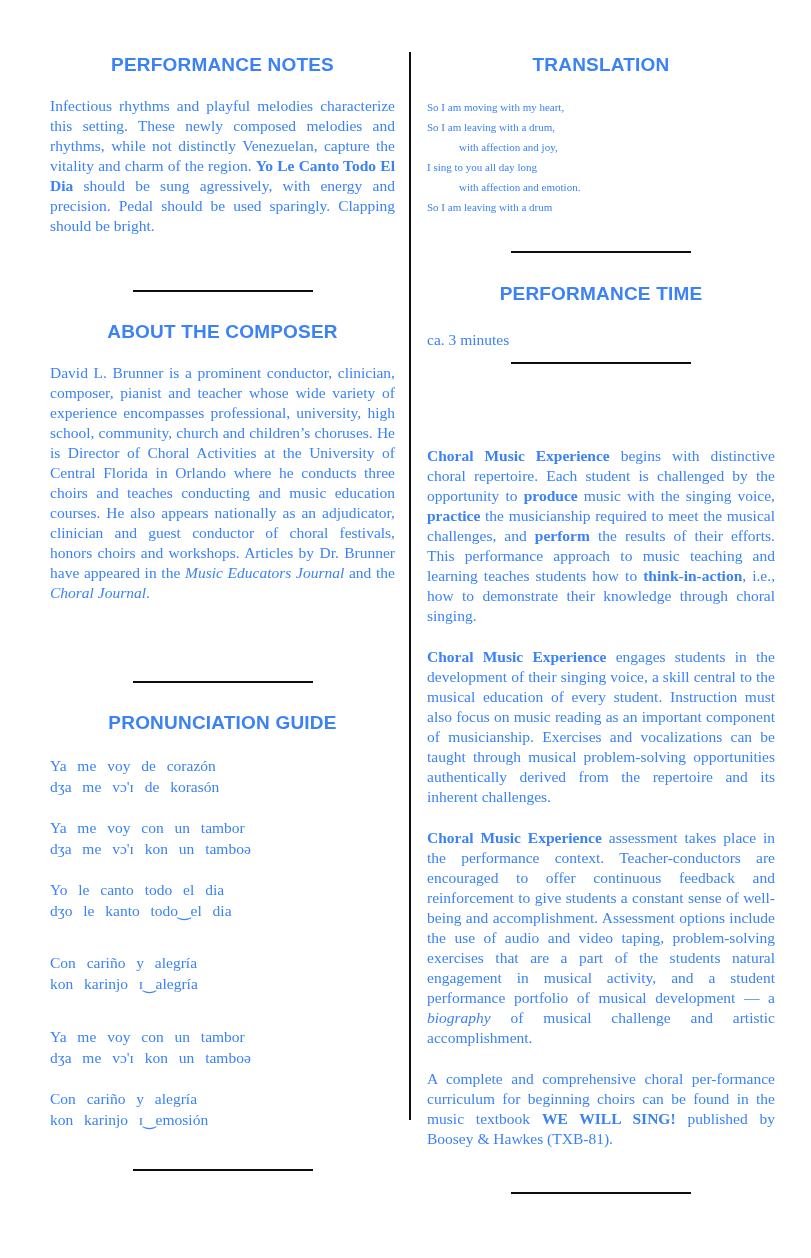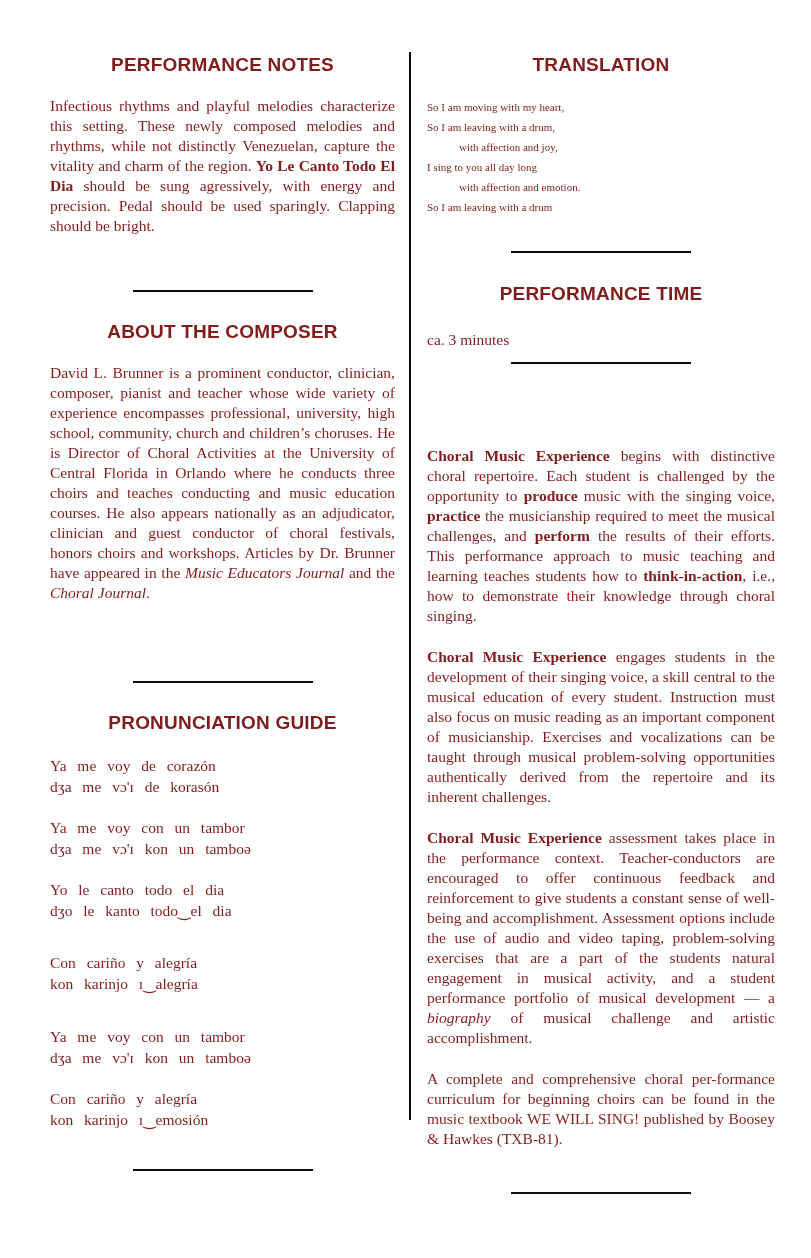--- a/index.html
+++ b/index.html
@@ -1,20 +1,20 @@
 <!DOCTYPE html>
 <html><head>
 <meta charset="utf-8">
 <style>
   html,body{margin:0;padding:0;background:#e8e8e8;}
   .page{
     position:relative;
     width:811px;height:1258px;
     background:#ffffff;
-    color:#7f1d1d;
+    color:#3b82f6;
     overflow:hidden;
     font-family:"Liberation Serif","DejaVu Serif",serif;
   }
   .col{position:absolute;top:0;height:100%;}
   .col-left{left:50px;width:345px;}
   .col-right{left:427px;width:348px;}
   .vdivider{
     position:absolute;left:409px;top:52px;
     width:2px;height:1068px;background:#0d0d0d;
   }
@@ -119,19 +119,19 @@
 
     <div class="body center" style="top:330px">ca. 3 minutes</div>
 
     <div class="hrule" style="top:362px"></div>
 
 
     <div class="body" style="top:446px">
       <p class="edup"><span style="font-weight: bold;">Choral Music Experience</span><span> begins with distinctive choral repertoire. Each student is challenged by the opportunity to </span><span style="font-weight: bold;">produce</span><span> music with the singing voice, </span><span style="font-weight: bold;">practice</span><span> the musicianship required to meet the musical challenges, and </span><span style="font-weight: bold;">perform</span><span> the results of their efforts. This performance approach to music teaching and learning teaches students how to </span><span style="font-weight: bold;">think-in-action</span><span>, i.e., how to demonstrate their knowledge through choral singing.</span></p>
       <p class="edup"><span style="font-weight: bold;">Choral Music Experience</span><span> engages students in the development of their singing voice, a skill central to the musical education of every student. Instruction must also focus on music reading as an important component of musicianship. Exercises and vocalizations can be taught through musical problem-solving opportunities authentically derived from the repertoire and its inherent challenges.</span></p>
       <p class="edup"><span style="font-weight: bold;">Choral Music Experience</span><span> assessment takes place in the performance context. Teacher-conductors are encouraged to offer continuous feedback and reinforcement to give students a constant sense of well-being and accomplishment. Assessment options include the use of audio and video taping, problem-solving exercises that are a part of the students natural engagement in musical activity, and a student performance portfolio of musical development — a </span><span style="font-style: italic;">biography</span><span> of musical challenge and artistic accomplishment.</span></p>
-      <p class="edup"><span>A complete and comprehensive choral per-formance curriculum for beginning choirs can be found in the music textbook </span><span style="font-weight: normal;">WE WILL SING!</span><span> published by Boosey &amp; Hawkes (TXB-81).</span></p>
+      <p class="edup"><span>A complete and comprehensive choral per-formance curriculum for beginning choirs can be found in the music textbook </span><span style="font-weight: bold;">WE WILL SING!</span><span> published by Boosey &amp; Hawkes (TXB-81).</span></p>
     </div>
 
     <div class="hrule" style="top:1192px"></div>
   </div>
 
 </div>
 
 </body></html>

